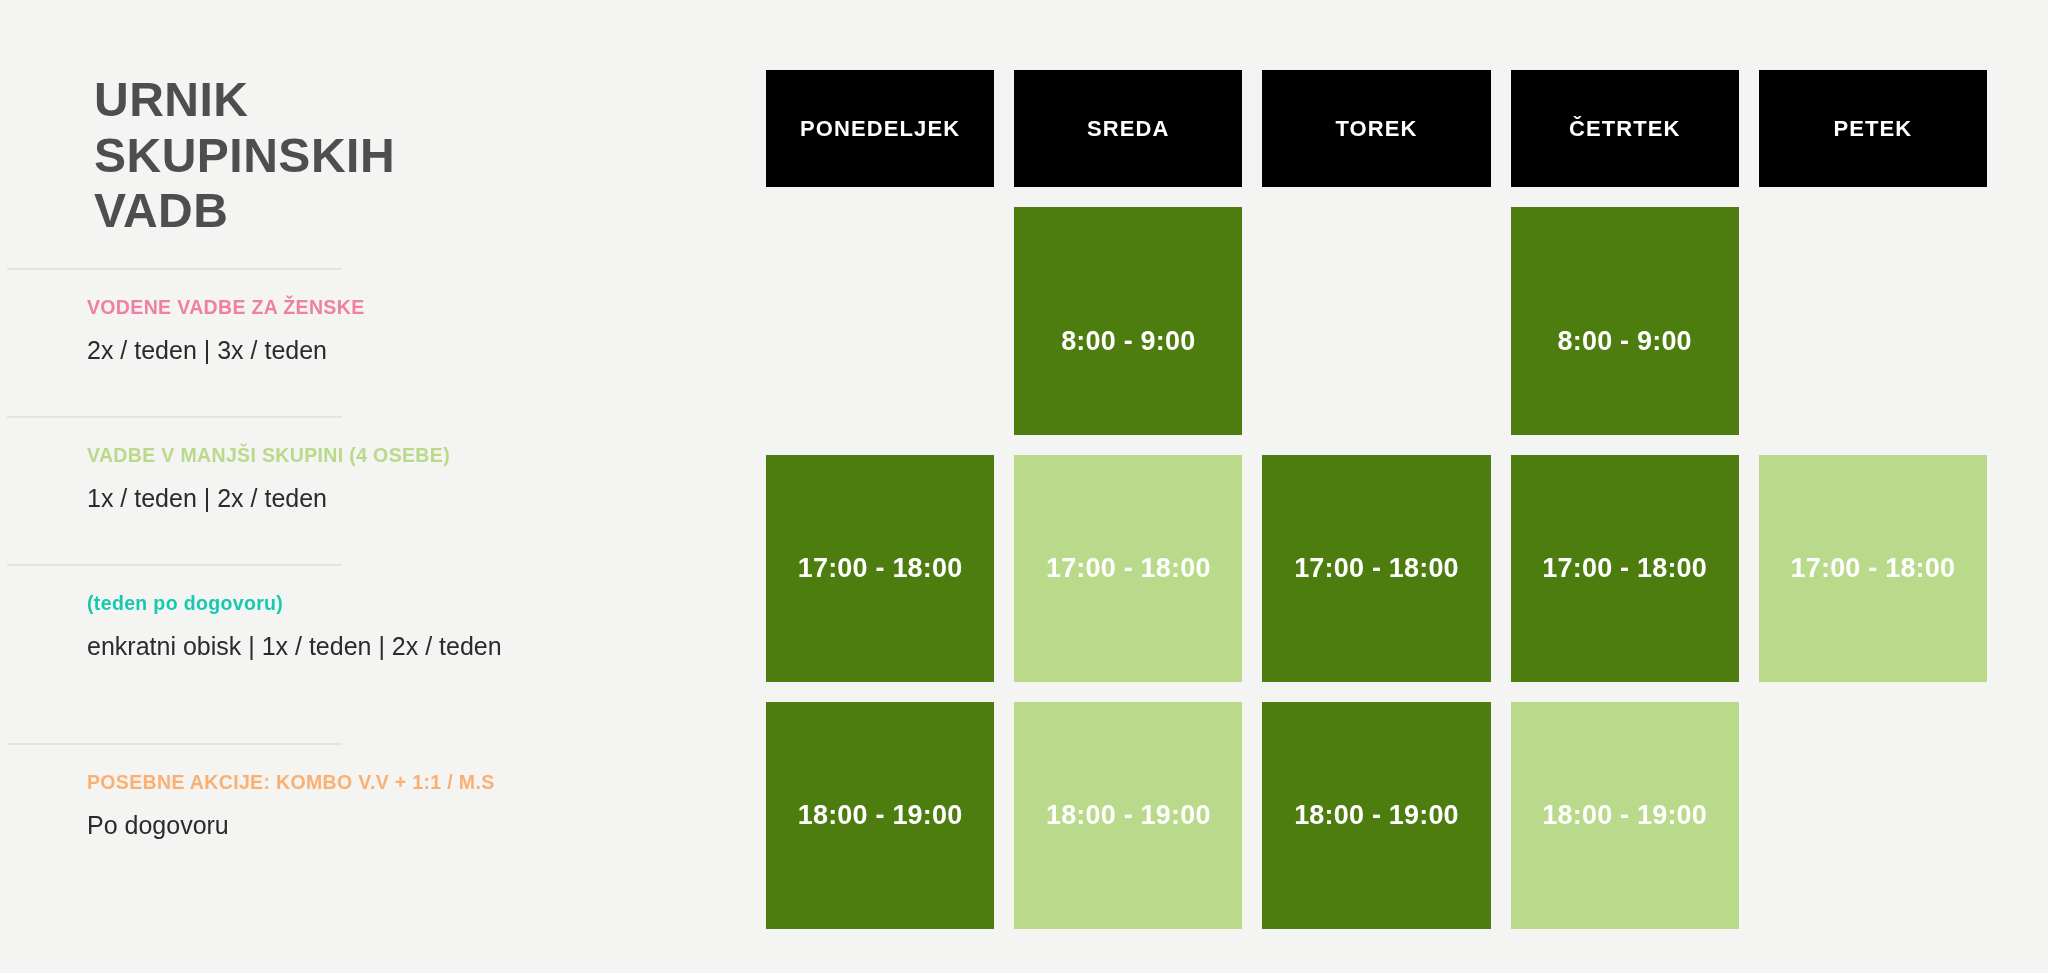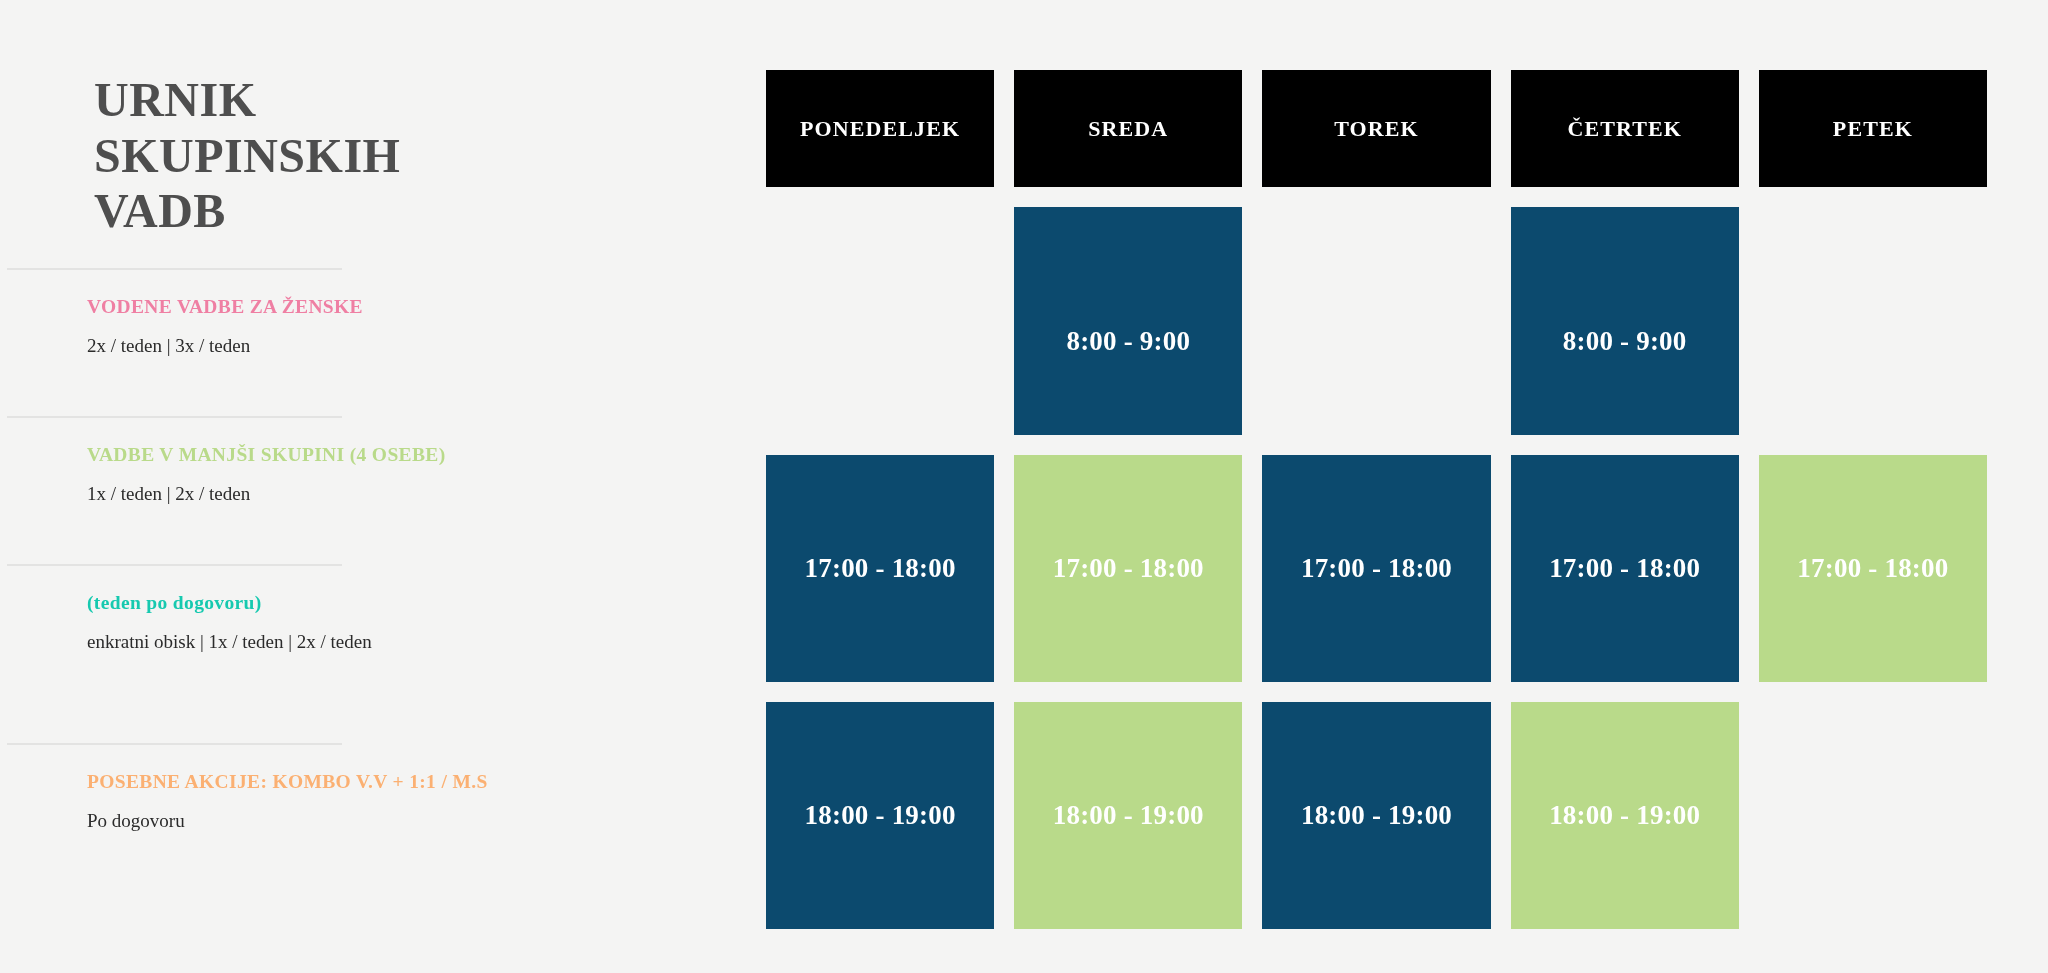--- a/index.html
+++ b/index.html
@@ -12,21 +12,20 @@
     background: #f4f4f3;
     font-family: "Liberation Sans", sans-serif;
     overflow: hidden;
   }
 
   #page {
     position: relative;
     width: 2048px;
     height: 973px;
     background: #f4f4f3;
-    font-family: Liberation Serif, serif;
   }
 
   
   #left-panel {
     position: absolute;
     left: 0;
     top: 0;
     width: 700px;
     height: 973px;
   }
@@ -75,21 +74,21 @@
   }
 
   .legend-sub {
     font-size: 19.5px;
     font-weight: 700;
     letter-spacing: 0.35px;
     line-height: 1.35;
   }
 
   .legend-desc {
-    font-size: 19px;
+    font-size: 25px;
     font-weight: 400;
     color: #2b2b2b;
     line-height: 1.4;
   }
 
   
   #legend-item-0 { position: absolute; top: 0px;   left: 0; width: 700px; }
   #legend-item-1 { position: absolute; top: 148px; left: 0; width: 700px; }
   #legend-item-2 { position: absolute; top: 296px; left: 0; width: 700px; }
   #legend-item-3 { position: absolute; top: 475px; left: 0; width: 700px; }
@@ -129,21 +128,21 @@
   .slot {
     display: flex;
     align-items: center;
     justify-content: center;
     font-size: 27px;
     font-weight: 700;
     letter-spacing: 0.2px;
     color: #ffffff;
   }
 
-  .slot.pink  { background: #0c4a6e; }
+  .slot.pink  { background: #4d7c0f; }
   .slot.green { background: #b9da8a; }
   .slot.empty { background: transparent; }
 </style>
 </head>
 <body>
 
 <div id="page">
 
   <div id="left-panel">
 

